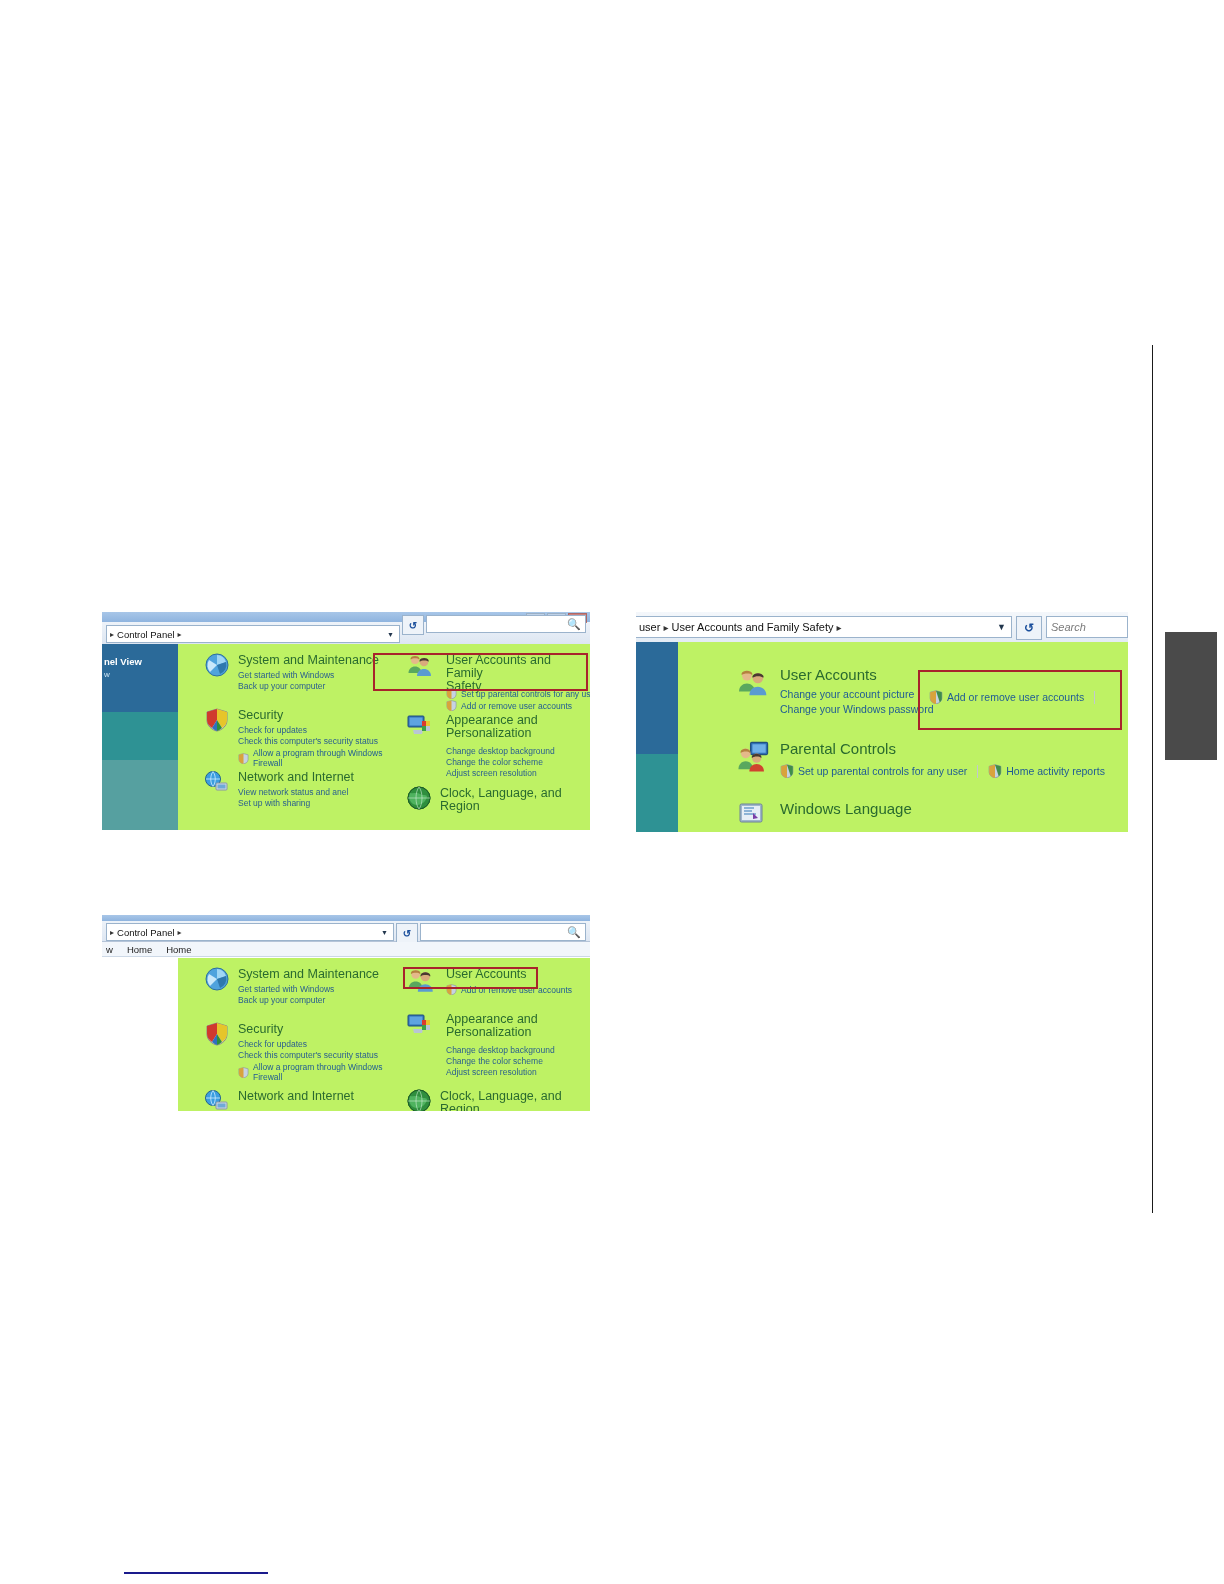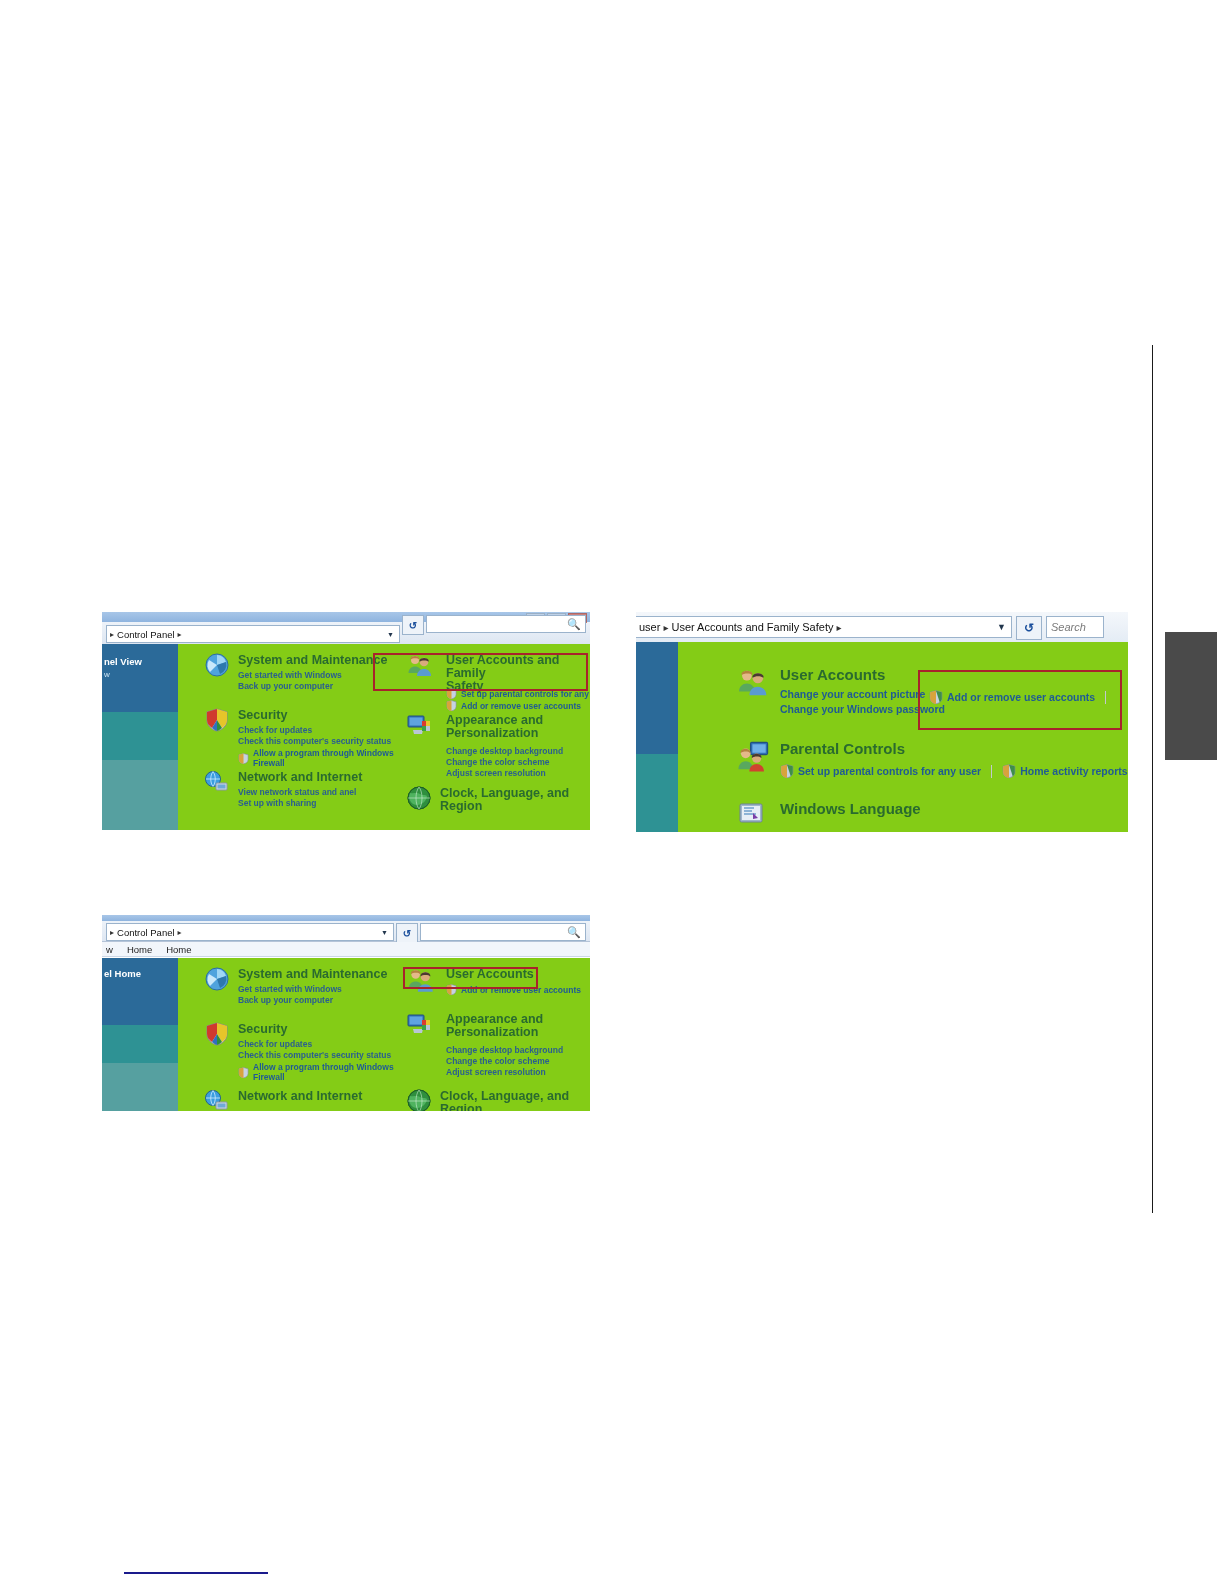--- a/index.html
+++ b/index.html
@@ -80,21 +80,21 @@
   .sb-blue{background:#2b6a99;position:absolute;left:0;right:0;}
   .sb-teal{background:#2e9294;position:absolute;left:0;right:0;}
   .sb-teal2{background:#56a0a0;position:absolute;left:0;right:0;}
   .sb-label{
     position:absolute;color:#ffffff;font-weight:bold;font-size:9.5px;
     white-space:nowrap;
   }
   .sb-sub{position:absolute;color:#cfe6f5;font-size:8px;white-space:nowrap;}
 
   
-  .content{position:absolute;background:#84cc16;font-weight:bold;}
+  .content{position:absolute;background:#bef264;}
   .cat{position:absolute;}
   .cat .ic{position:absolute;left:0;top:0;}
   .cat .ttl{
     position:absolute;color:#2a6b2f;font-size:12.5px;line-height:13px;
     white-space:pre-line;
   }
   .cat .ttl.lg{font-size:15px;line-height:17px;}
   .cat .lnk{
     position:absolute;color:#2a5f8f;font-size:8.5px;line-height:11px;
     white-space:nowrap;
@@ -266,21 +266,21 @@
     <div class="addr" style="left:0px;top:4px;width:376px;height:22px;border-left:none;">
       <span class="crumb">
         <span class="txt" style="font-size:11px;">user</span>
         <span class="sep" style="font-size:10px;">▸</span>
         <span class="txt" style="font-size:11px;">User Accounts and Family Safety</span>
         <span class="sep" style="font-size:10px;">▸</span>
       </span>
       <span class="dropdown" style="font-size:9px;">▼</span>
     </div>
     <div class="refresh" style="left:380px;top:4px;height:22px;width:24px;font-size:12px;">↺</div>
-    <div class="searchbox" style="left:410px;top:4px;width:58px;height:22px;font-size:11px;">
+    <div class="searchbox" style="left:410px;top:4px;width:82px;height:22px;font-size:11px;">
       <span>Search</span>
     </div>
 
     <div class="sidebar" style="top:30px;width:42px;height:190px;">
       <div class="sb-blue" style="top:0;height:112px;"></div>
       <div class="sb-teal" style="top:112px;height:78px;"></div>
       <div class="sb-sub" style="left:4px;top:52px;color:#bfe0f2;"></div>
       <div class="sb-label" style="left:4px;top:167px;padding-left:44px;">ly</div>
     </div>
 
@@ -372,26 +372,20 @@
       <span></span>
       <span class="mag">🔍</span>
     </div>
 
     <div class="menubar" style="top:27px;">
       <span>w</span>
       <span>Home</span>
       <span>Home</span>
     </div>
 
-    <div class="sidebar" style="top:43px;width:76px;height:153px;">
-      <div class="sb-blue" style="top:0;height:67px;"></div>
-      <div class="sb-teal" style="top:67px;height:38px;"></div>
-      <div class="sb-teal2" style="top:105px;height:48px;"></div>
-      <div class="sb-label" style="left:2px;top:10px;">el Home</div>
-    </div>
 
     <div class="content" style="left:76px;top:43px;right:0;bottom:0;">
 
       <div class="cat" style="left:26px;top:8px;width:190px;">
         <svg class="ic icon" width="26" height="26" viewBox="0 0 26 26">
           <circle cx="13" cy="13" r="11" fill="#4fa3dd" stroke="#2e6f9e"></circle>
           <path d="M13 13 L13 3 A10 10 0 0 1 22 10 Z" fill="#9fd6f5"></path>
           <path d="M13 13 L22 10 A10 10 0 0 1 16 22 Z" fill="#2e78ad"></path>
           <path d="M13 13 L6 20 A10 10 0 0 1 5 8 Z" fill="#c9e8fa"></path>
         </svg>

